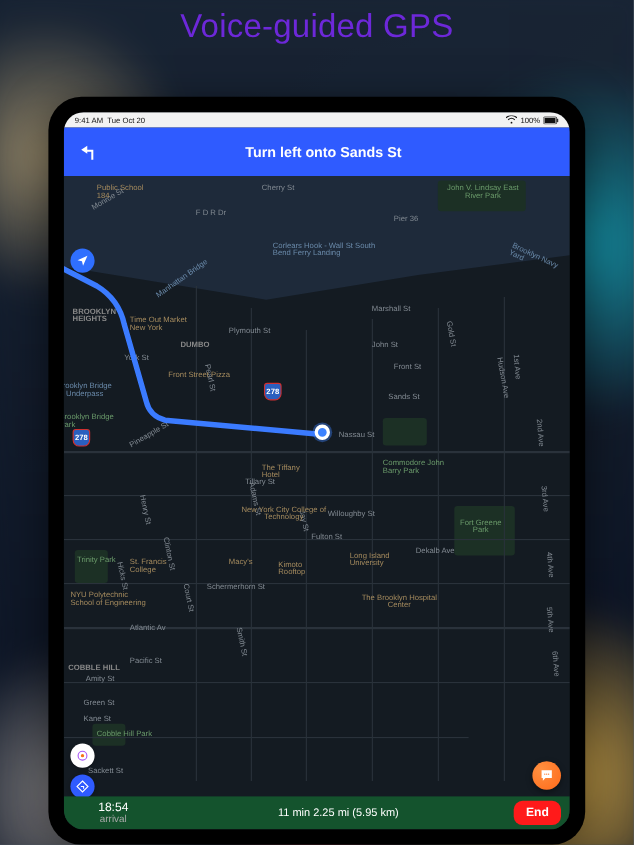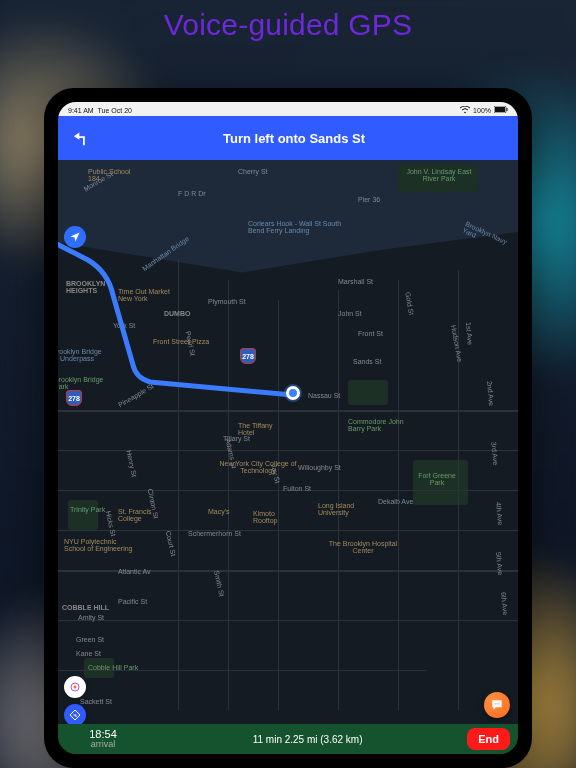--- a/index.html
+++ b/index.html
@@ -384,19 +384,19 @@
             <circle cx="12" cy="10" r="1" fill="#ff7a2a"></circle>
             <circle cx="15" cy="10" r="1" fill="#ff7a2a"></circle>
           </svg>
       </div>
 
       <div class="bottom-bar">
         <div class="eta-block">
           <div class="eta-time">18:54</div>
           <div class="eta-label">arrival</div>
         </div>
-        <div class="trip-summary">11 min 2.25 mi (3.62 km)</div>
+        <div class="trip-summary">11 min 2.25 mi (5.95 km)</div>
         <button class="end-btn">End</button>
       </div>
     </div>
 
   </div>
 </div>
 
 </body></html>

